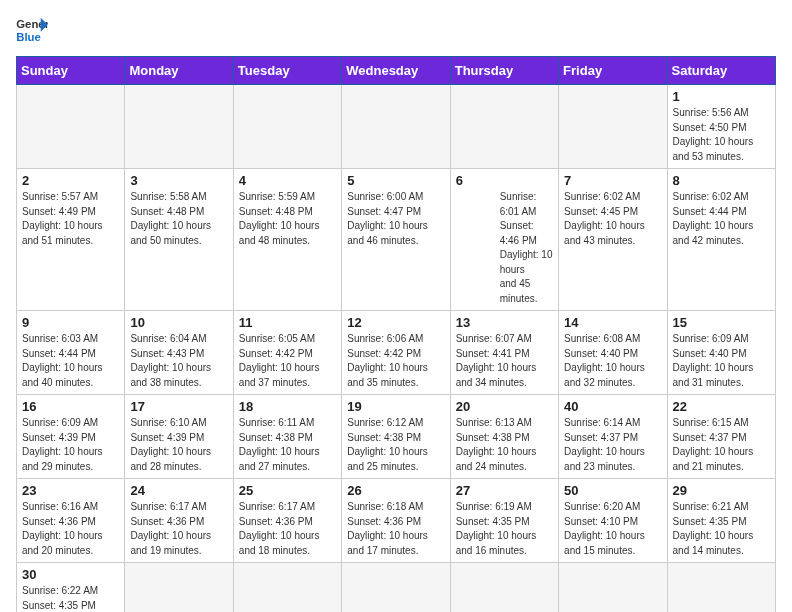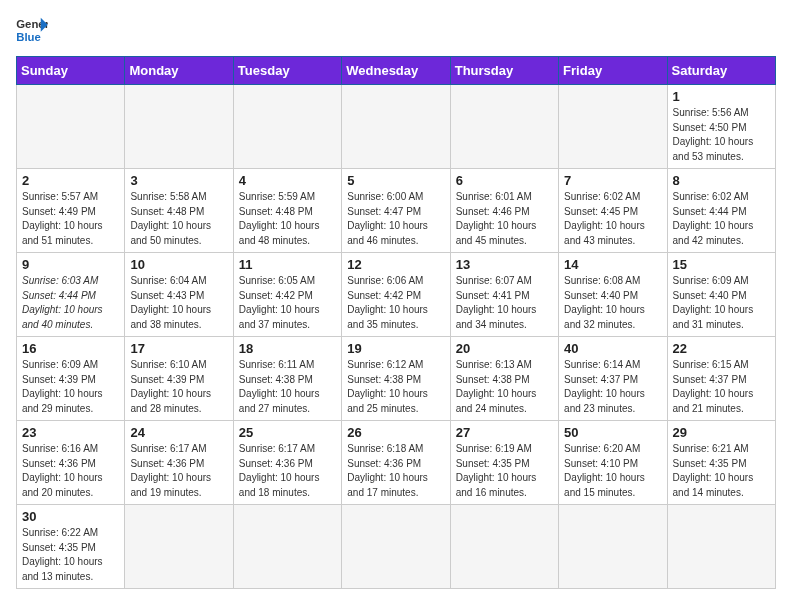--- a/index.html
+++ b/index.html
@@ -146,21 +146,21 @@
         </td>
         <td>
           <span class="day-number">5</span>
           <div class="day-info" style="white-space: pre-line;">Sunrise: 6:00 AM
 Sunset: 4:47 PM
 Daylight: 10 hours
 and 46 minutes.</div>
         </td>
         <td>
           <span class="day-number">6</span>
-          <div class="day-info" style="white-space: pre-line;">Sunrise: 6:01 AM
+          <div class="day-info" style="white-space: pre-line; margin-left: 44px;">Sunrise: 6:01 AM
 Sunset: 4:46 PM
 Daylight: 10 hours
 and 45 minutes.</div>
         </td>
         <td>
           <span class="day-number">7</span>
           <div class="day-info" style="white-space: pre-line;">Sunrise: 6:02 AM
 Sunset: 4:45 PM
 Daylight: 10 hours
 and 43 minutes.</div>
@@ -169,21 +169,21 @@
           <span class="day-number">8</span>
           <div class="day-info" style="white-space: pre-line;">Sunrise: 6:02 AM
 Sunset: 4:44 PM
 Daylight: 10 hours
 and 42 minutes.</div>
         </td>
       </tr>
       <tr>
         <td>
           <span class="day-number">9</span>
-          <div class="day-info" style="white-space: pre-line; font-style: italic;">Sunrise: 6:03 AM
+          <div class="day-info" style="white-space: pre-line;">Sunrise: 6:03 AM
 Sunset: 4:44 PM
 Daylight: 10 hours
 and 40 minutes.</div>
         </td>
         <td>
           <span class="day-number">10</span>
           <div class="day-info" style="white-space: pre-line;">Sunrise: 6:04 AM
 Sunset: 4:43 PM
 Daylight: 10 hours
 and 38 minutes.</div>

